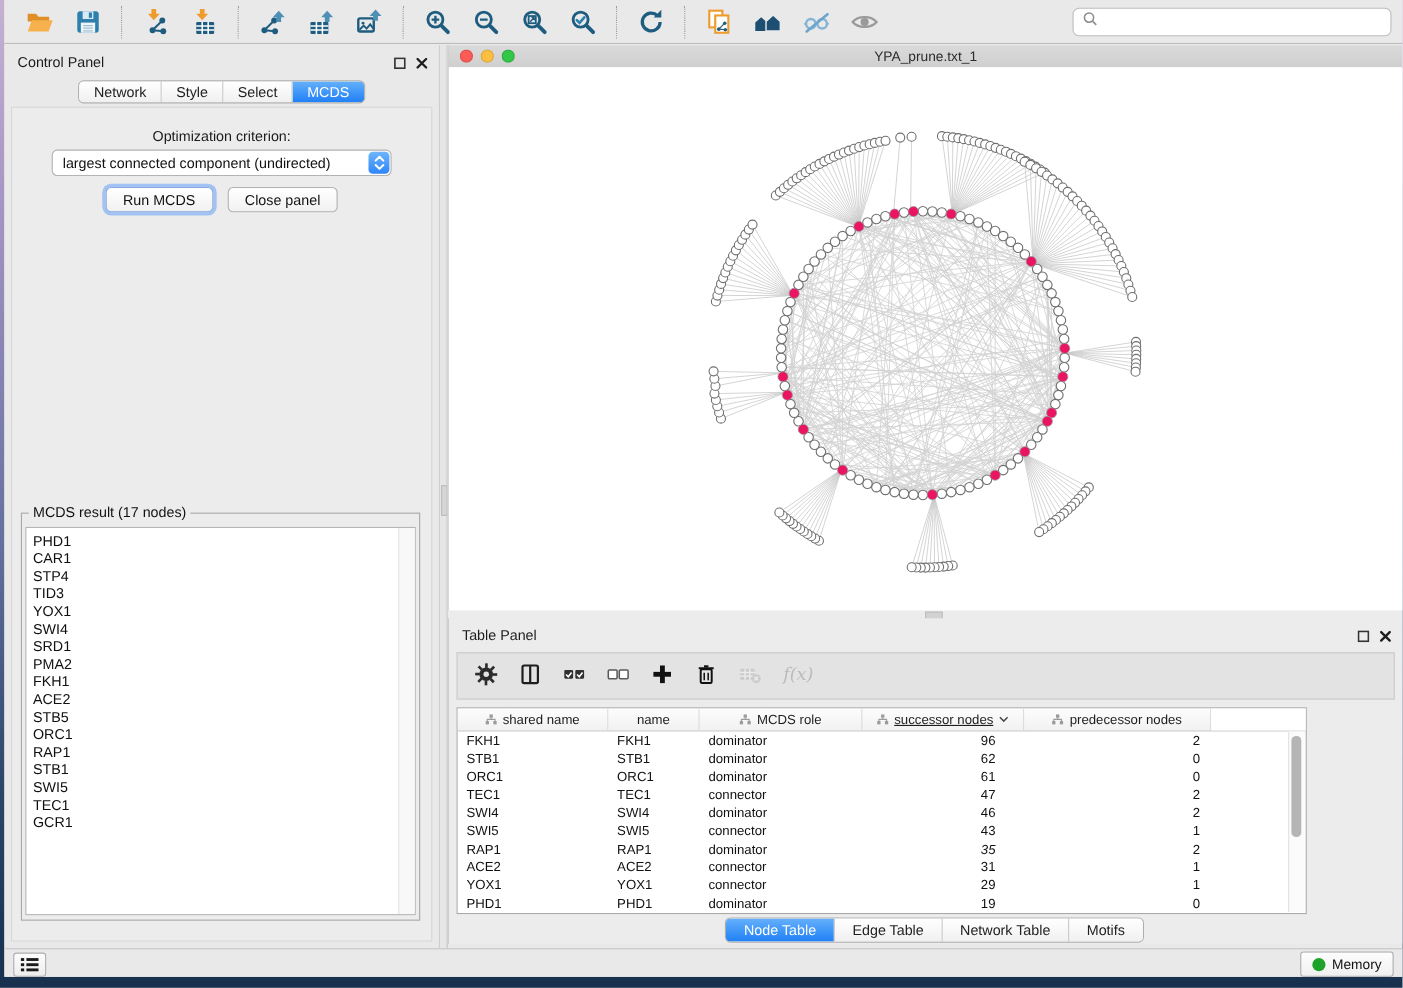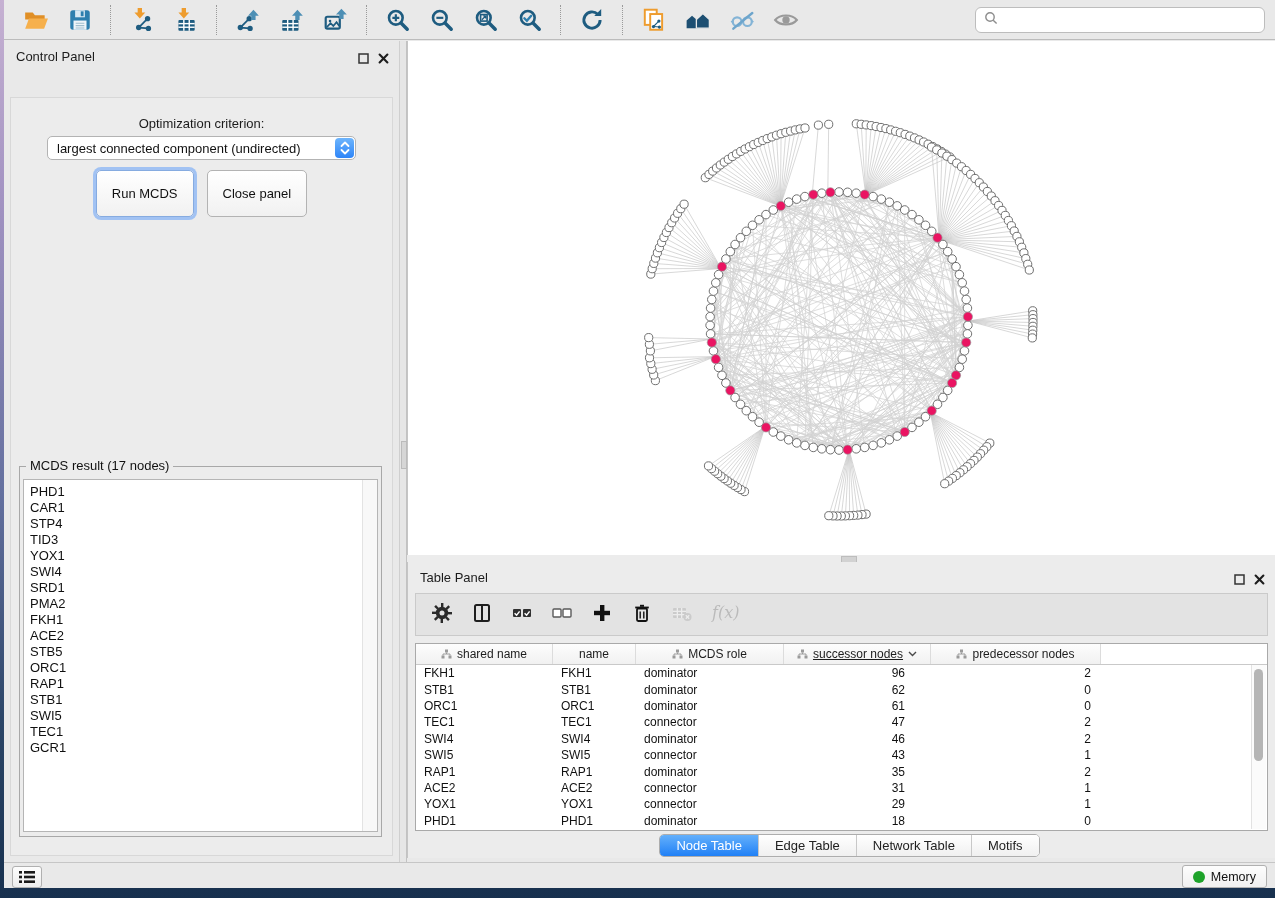--- a/index.html
+++ b/index.html
@@ -34,21 +34,21 @@
   .seg .tab:first-child{border-left:none;}
   .seg .tab.active{background:linear-gradient(#64b0fb,#2080f6);color:#fff;}
   .cp-content{position:absolute;left:6px;right:6px;top:56px;bottom:6px;background:#ececec;border:1px solid #d8d8d8;}
   .opt-label{position:absolute;left:0;right:0;top:18px;text-align:center;font-size:13px;color:#1b1b1b;}
   .criterion{position:absolute;left:36px;right:36px;top:38px;height:24px;background:#fff;border:1px solid #b3b3b3;
     border-radius:5px;font-size:13px;color:#111;line-height:23px;padding-left:9px;box-sizing:border-box;}
   .criterion .stepper{position:absolute;right:1px;top:1px;bottom:1px;width:19px;border-radius:4px;
     background:linear-gradient(#6eb5fc,#2e85f8);display:flex;align-items:center;justify-content:center;}
   .btn-row{position:absolute;left:0;right:0;top:72px;display:flex;justify-content:center;gap:13px;}
   .pbtn{border:1px solid #b3b3b3;border-radius:5px;background:linear-gradient(#ffffff,#f1f1f1);
-    padding:15px 15px;font-size:13px;font-family:"Liberation Sans",sans-serif;color:#111;cursor:default;}
+    padding:3px 15px;font-size:13px;font-family:"Liberation Sans",sans-serif;color:#111;cursor:default;}
   .pbtn.focus{box-shadow:0 0 0 3px rgba(100,160,250,.55);border-color:#86abe0;}
   .groupbox{position:absolute;left:8px;right:10px;top:368px;bottom:18px;border:1px solid #a8a8a8;padding-left:42px;}
   .groupbox .legend{position:absolute;top:-9px;left:6px;background:#ececec;padding:0 4px;font-size:13px;color:#111;}
   .mcds-list{position:absolute;left:3px;right:3px;top:12px;bottom:4px;background:#fff;border:1px solid #b5b5b5;
     overflow:hidden;}
   .mcds-items{padding:4px 6px;font-size:13px;line-height:16px;color:#101010;}
   .mcds-scroll{position:absolute;right:0;top:0;bottom:0;width:14px;background:#f8f8f8;border-left:1px solid #e3e3e3;}
 
   
   .vsplit{position:absolute;left:395px;top:41px;width:8px;height:821px;background:#e6e6e6;border-left:1px solid #cfcfcf;border-right:1px solid #c2c2c2;box-sizing:border-box;}
@@ -63,21 +63,21 @@
   .light{width:12px;height:12px;border-radius:50%;border:1px solid rgba(0,0,0,.12);box-sizing:border-box;}
   .net-title{text-align:center;font-size:12.5px;color:#2c2c2c;line-height:20px;}
   .net-canvas{position:absolute;left:0;top:20px;right:0;bottom:0;background:#fff;}
 
   
   .table-panel{position:absolute;left:403px;top:562px;width:868px;height:296px;background:#ececec;border-left:1px solid #c5c5c5;box-sizing:border-box;}
   .tp-toolbar{position:absolute;left:7px;top:31px;width:853px;height:43px;background:#e3e3e3;border:1px solid #cacaca;
     box-sizing:border-box;display:flex;align-items:center;gap:16px;padding-left:14px;}
   .tp-btn{border:none;background:transparent;padding:0;display:inline-flex;align-items:center;justify-content:center;width:24px;height:24px;cursor:default;}
   .tp-btn.disabled{opacity:.55;text-align:center;}
-  .ntable{position:absolute;left:7px;top:81px;width:853px;height:188px;background:#fff;border:1px solid #a9a9a9;box-sizing:border-box;overflow:hidden;}
+  .ntable{position:absolute;left:7px;top:81px;width:773px;height:188px;background:#fff;border:1px solid #a9a9a9;box-sizing:border-box;overflow:hidden;}
   .thead{display:flex;height:20px;background:linear-gradient(#fdfdfd,#f1f1f1);border-bottom:1px solid #c9c9c9;}
   .th{display:flex;align-items:center;justify-content:center;gap:5px;font-size:12px;color:#1d1d1d;
     border-right:1px solid #dcdcdc;box-sizing:border-box;overflow:hidden;white-space:nowrap;}
   .tbody .tr{display:flex;height:16.4px;align-items:center;}
   .td{font-size:12px;color:#111;box-sizing:border-box;padding:0 8px;overflow:hidden;white-space:nowrap;}
   .td.num{text-align:right;padding-right:26px;}
   .td.num2{text-align:right;padding-right:10px;}
   .tbl-scroll{position:absolute;right:1px;top:21px;bottom:1px;width:14px;background:#fbfbfb;border-left:1px solid #e2e2e2;}
   .tbl-scroll .thumb{position:absolute;left:2px;top:4px;width:9px;height:92px;background:#b5b5b5;border-radius:5px;}
   .tp-tabs{position:absolute;left:16px;right:0;top:272px;display:flex;justify-content:center;}
@@ -290,20 +290,28 @@
     <div class="panel-header">
       <span class="panel-title">Control Panel</span>
       <span class="panel-icons">
         <span><svg width="11" height="11" viewBox="0 0 11 11">
               <rect x="1" y="1" width="9" height="9" fill="none" stroke="#333" stroke-width="1.5"></rect>
             </svg></span>
         <span><svg width="11" height="11" viewBox="0 0 11 11">
               <path d="M1.6 1.6 L9.4 9.4 M9.4 1.6 L1.6 9.4" stroke="#1d1d1d" stroke-width="2.1" stroke-linecap="round"></path>
             </svg></span>
       </span>
+    </div>
+    <div class="cp-tabs">
+      <span class="seg" id="cp-seg">
+          <span class="tab">Network</span>
+          <span class="tab">Style</span>
+          <span class="tab">Select</span>
+          <span class="tab active">MCDS</span>
+        </span>
     </div>
     <div class="cp-content">
       <div class="opt-label">Optimization criterion:</div>
       <div class="criterion">
         <span>largest connected component (undirected)</span>
         <span class="stepper">
           <svg width="12" height="16" viewBox="0 0 12 16">
               <path d="M2.5 6 L6 2.5 L9.5 6" fill="none" stroke="#fff" stroke-width="1.8" stroke-linecap="round" stroke-linejoin="round"></path>
               <path d="M2.5 10 L6 13.5 L9.5 10" fill="none" stroke="#fff" stroke-width="1.8" stroke-linecap="round" stroke-linejoin="round"></path>
             </svg>
@@ -339,20 +347,28 @@
         </div>
       </div>
     </div>
   </div>
 
   <div class="vsplit">
       <div class="grip"></div>
     </div>
 
   <div class="network-window">
+    <div class="net-titlebar">
+      <span class="lights" id="lights">
+          <span class="light" style="background: rgb(253, 91, 86);"></span>
+          <span class="light" style="background: rgb(253, 190, 65);"></span>
+          <span class="light" style="background: rgb(51, 199, 72);"></span>
+        </span>
+      <div class="net-title">YPA_prune.txt_1</div>
+    </div>
     <div class="net-canvas">
       <svg id="net-svg" width="868" height="494" viewBox="0 0 868 494">
           <g stroke="#8f8f8f" stroke-width="0.75" opacity="0.40">
             <line x1="314.0" y1="205.7" x2="473.3" y2="138.1"></line>
             <line x1="314.0" y1="205.7" x2="405.3" y2="133.6"></line>
             <line x1="314.0" y1="205.7" x2="310.6" y2="306.4"></line>
             <line x1="314.0" y1="205.7" x2="413.8" y2="387.8"></line>
             <line x1="314.0" y1="205.7" x2="504.0" y2="366.4"></line>
             <line x1="314.0" y1="205.7" x2="465.1" y2="384.4"></line>
             <line x1="314.0" y1="205.7" x2="559.4" y2="247.1"></line>
@@ -1250,42 +1266,42 @@
             <div class="td" style="width: 137px;">SWI5</div>
             <div class="td" style="width: 83px;">SWI5</div>
             <div class="td" style="width: 148px;">connector</div>
             <div class="td num" style="width: 147px;">43</div>
             <div class="td num2" style="width: 170px;">1</div>
           </div>
           <div class="tr">
             <div class="td" style="width: 137px;">RAP1</div>
             <div class="td" style="width: 83px;">RAP1</div>
             <div class="td" style="width: 148px;">dominator</div>
-            <div class="td num" style="width: 147px;">35</div>
+            <div class="td num" style="width: 147px; font-style: italic;">35</div>
             <div class="td num2" style="width: 170px;">2</div>
           </div>
           <div class="tr">
             <div class="td" style="width: 137px;">ACE2</div>
             <div class="td" style="width: 83px;">ACE2</div>
             <div class="td" style="width: 148px;">connector</div>
             <div class="td num" style="width: 147px;">31</div>
             <div class="td num2" style="width: 170px;">1</div>
           </div>
           <div class="tr">
             <div class="td" style="width: 137px;">YOX1</div>
             <div class="td" style="width: 83px;">YOX1</div>
             <div class="td" style="width: 148px;">connector</div>
             <div class="td num" style="width: 147px;">29</div>
             <div class="td num2" style="width: 170px;">1</div>
           </div>
           <div class="tr">
             <div class="td" style="width: 137px;">PHD1</div>
             <div class="td" style="width: 83px;">PHD1</div>
             <div class="td" style="width: 148px;">dominator</div>
-            <div class="td num" style="width: 147px;">18</div>
+            <div class="td num" style="width: 147px;">19</div>
             <div class="td num2" style="width: 170px;">0</div>
           </div>
         </div>
       <div class="tbl-scroll">
           <div class="thumb"></div>
         </div>
     </div>
     <div class="tp-tabs">
         <span class="seg" id="tp-seg">
           <span class="tab active">Node Table</span>

